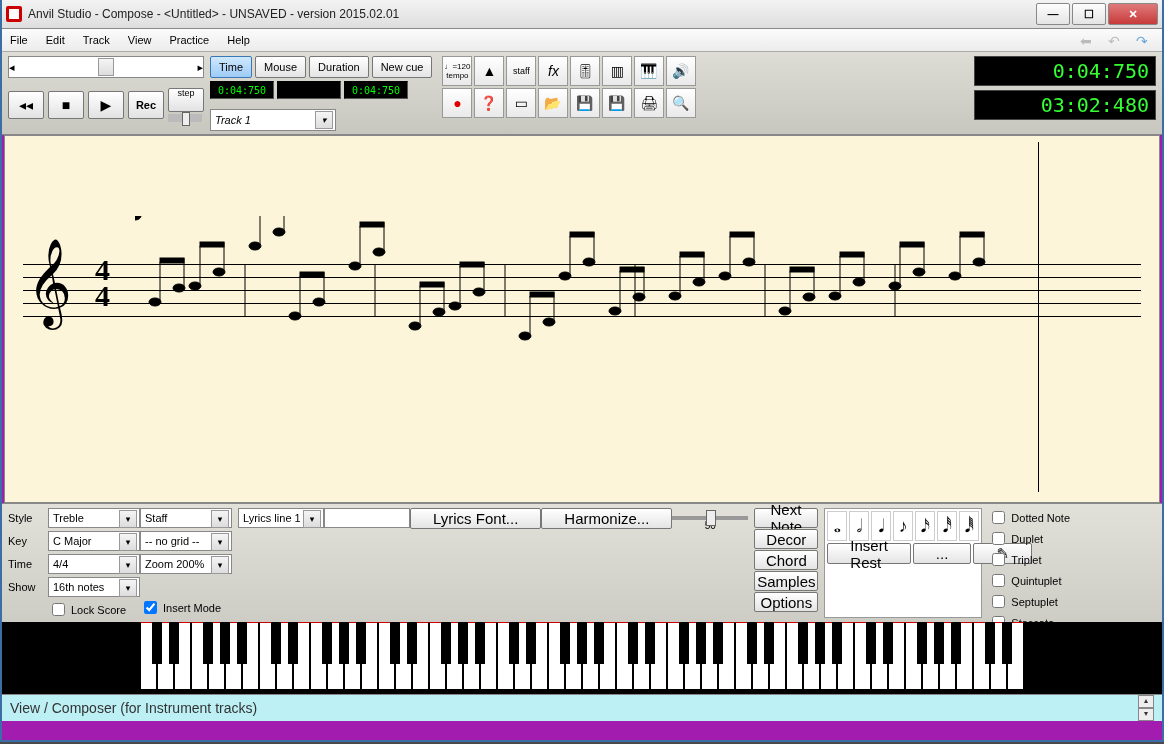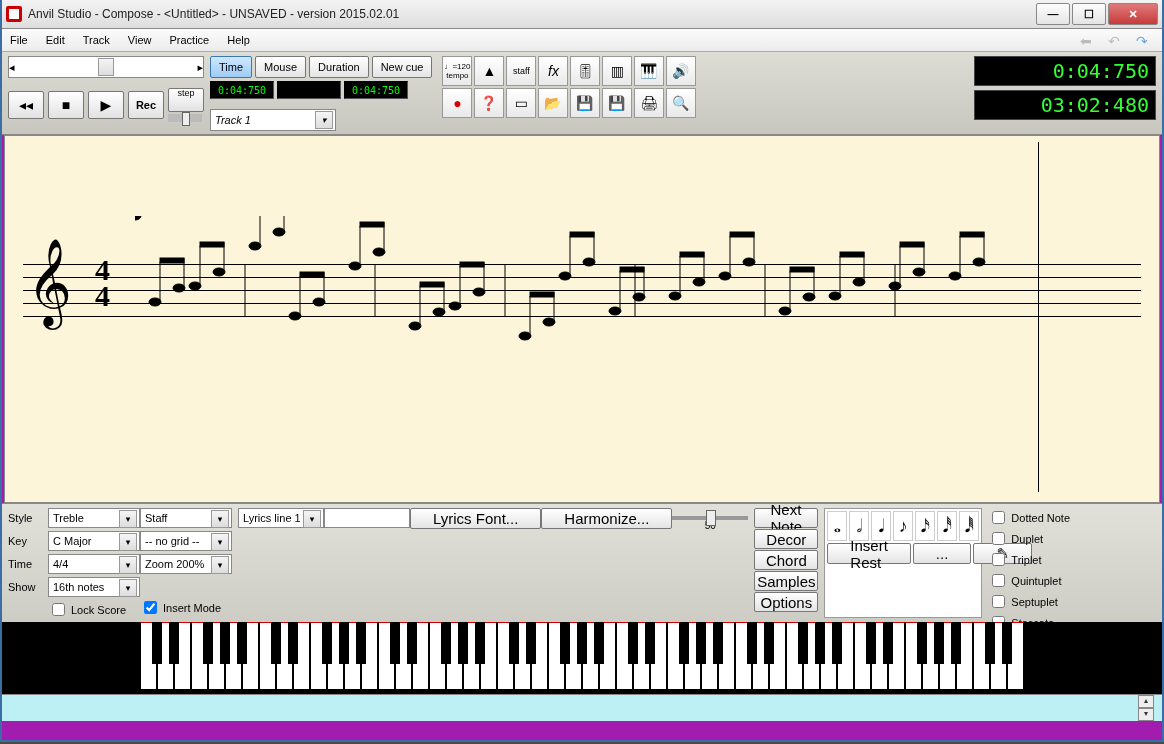--- a/index.html
+++ b/index.html
@@ -398,19 +398,20 @@
         <div class="bkey" style="left: 743px;"></div>
         <div class="bkey" style="left: 777px;"></div>
         <div class="bkey" style="left: 794px;"></div>
         <div class="bkey" style="left: 811px;"></div>
         <div class="bkey" style="left: 845px;"></div>
         <div class="bkey" style="left: 862px;"></div>
       </div>
   </div>
 
   <div class="status">
+    <span>View / Composer (for Instrument tracks)</span>
     <div class="sc">
         <span>▴</span>
         <span>▾</span>
       </div>
   </div>
 
 </div>
 
 </body></html>

